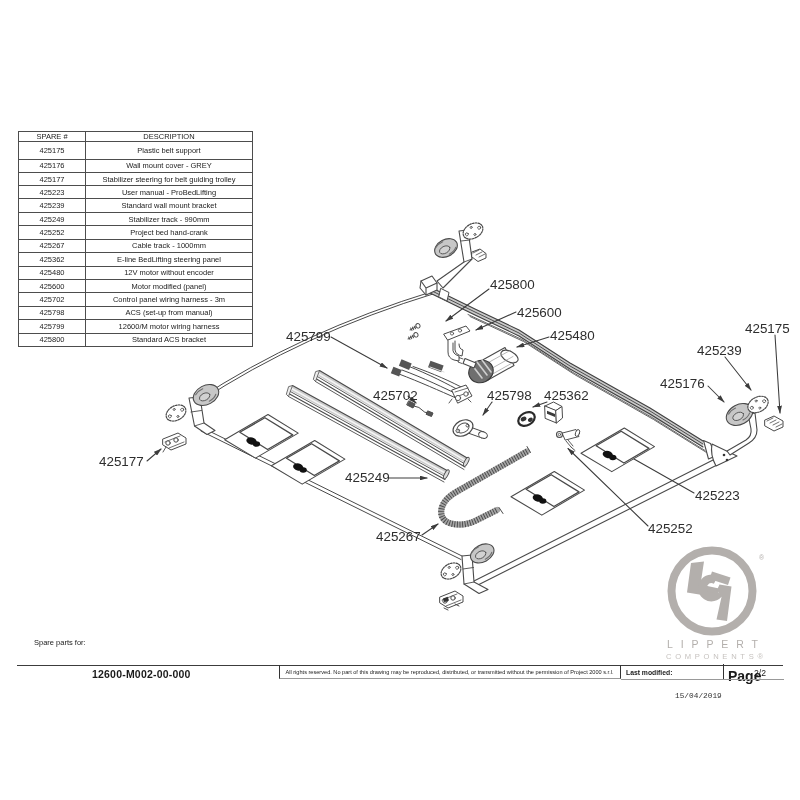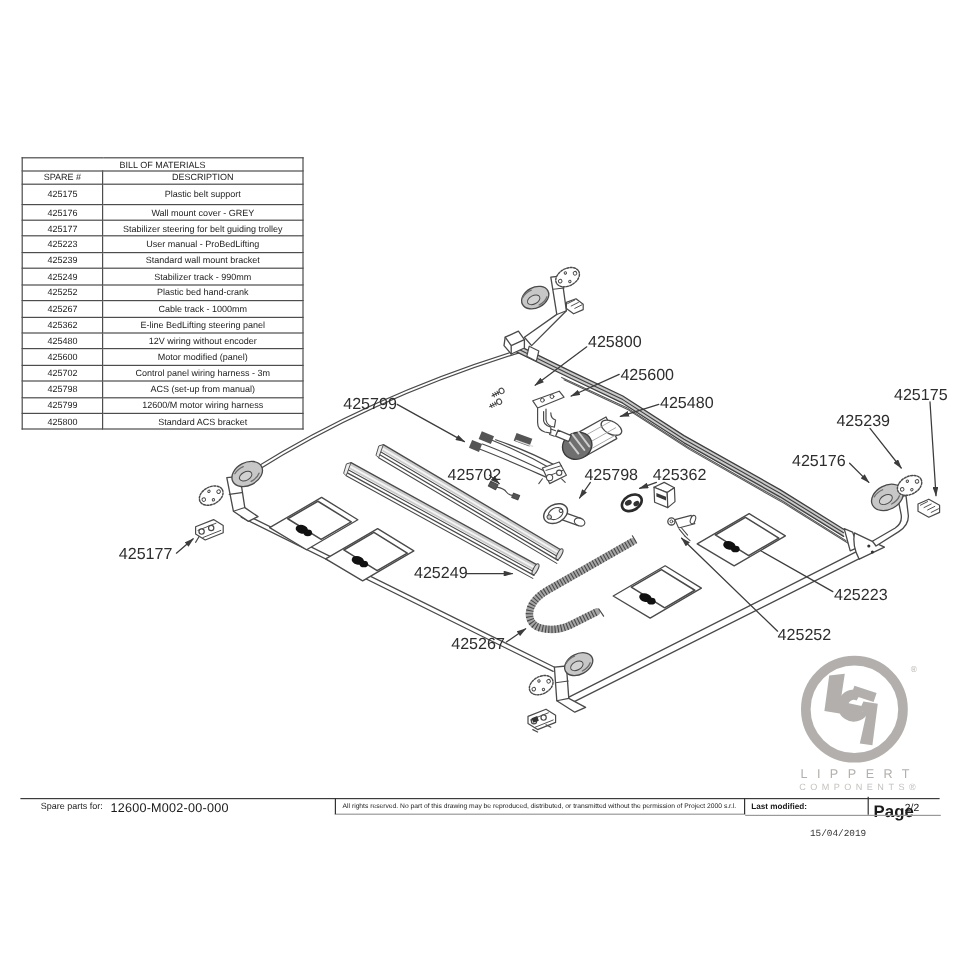--- a/index.html
+++ b/index.html
@@ -13,23 +13,20 @@
 </style>
 </head>
 <body>
 
 <table id="bom">
   <colgroup>
       <col style="width:67px">
       <col style="width:167px">
     </colgroup>
   <tbody>
-      <tr style="height:11.4px">
-        <td colspan="2">BILL OF MATERIALS</td>
-      </tr>
   <tr style="height:10.2px">
         <td>SPARE #</td>
         <td>DESCRIPTION</td>
       </tr>
   <tr style="height:17.4px">
         <td>425175</td>
         <td>Plastic belt support</td>
       </tr>
   <tr style="height:13.5px">
         <td>425176</td>
@@ -46,33 +43,33 @@
   <tr style="height:13.8px">
         <td>425239</td>
         <td>Standard wall mount bracket</td>
       </tr>
   <tr style="height:13.2px">
         <td>425249</td>
         <td>Stabilizer track - 990mm</td>
       </tr>
   <tr style="height:13.5px">
         <td>425252</td>
-        <td>Plastic bed hand-crank</td>
+        <td>Project bed hand-crank</td>
       </tr>
   <tr style="height:13.5px">
         <td>425267</td>
         <td>Cable track - 1000mm</td>
       </tr>
   <tr style="height:13.5px">
         <td>425362</td>
         <td>E-line BedLifting steering panel</td>
       </tr>
   <tr style="height:13.2px">
         <td>425480</td>
-        <td>12V wiring without encoder</td>
+        <td>12V motor without encoder</td>
       </tr>
   <tr style="height:13.5px">
         <td>425600</td>
         <td>Motor modified (panel)</td>
       </tr>
   <tr style="height:13.2px">
         <td>425702</td>
         <td>Control panel wiring harness - 3m</td>
       </tr>
   <tr style="height:13.8px">
@@ -84,22 +81,22 @@
         <td>12600/M motor wiring harness</td>
       </tr>
   <tr style="height:13.5px">
         <td>425800</td>
         <td>Standard ACS bracket</td>
       </tr>
 </tbody>
   </table>
 
 <div style="position:absolute;left:17px;top:664.5px;width:766px;height:1px;background:#3c3c3c"></div>
-<div class="ftxt" style="left:34px;top:667px;font-size:7.5px;text-align:center;">Spare parts for:</div>
-<div class="ftxt" style="left:92px;top:668px;font-size:10.5px;font-weight:normal;letter-spacing:0.2px;">12600-M002-00-000</div>
+<div class="ftxt" style="left:34px;top:638px;font-size:7.5px;text-align:center;">Spare parts for:</div>
+<div class="ftxt" style="left:92px;top:668px;font-size:10.5px;font-weight:bold;letter-spacing:0.2px;">12600-M002-00-000</div>
 <div style="position:absolute;left:278.5px;top:665px;width:342px;height:14px;border-left:1px solid #333;border-right:1px solid #333;border-bottom:1px solid #999;">
   <div style="font-size:5.6px;color:#222;margin-top:4px;text-align:center;white-space:nowrap;">All rights reserved. No part of this drawing may be reproduced, distributed, or transmitted without the permission of Project 2000 s.r.l.</div>
 </div>
 <div class="ftxt" style="left:626px;top:669px;font-size:6.8px;font-weight:bold;">Last modified:</div>
 <div class="ftxt" style="left:675px;top:692px;font-size:7.8px;font-family:'Liberation Mono',monospace;color:#333;">15/04/2019</div>
 <div style="position:absolute;left:722.5px;top:664px;width:1px;height:15px;background:#333"></div>
 <div class="ftxt" style="left:728px;top:668px;font-size:14px;font-weight:bold;">Page</div>
 <div class="ftxt" style="left:754px;top:668px;font-size:8.6px;">2/2</div>
 <div style="position:absolute;left:620.5px;top:679px;width:163px;height:1px;background:#999"></div>
 

